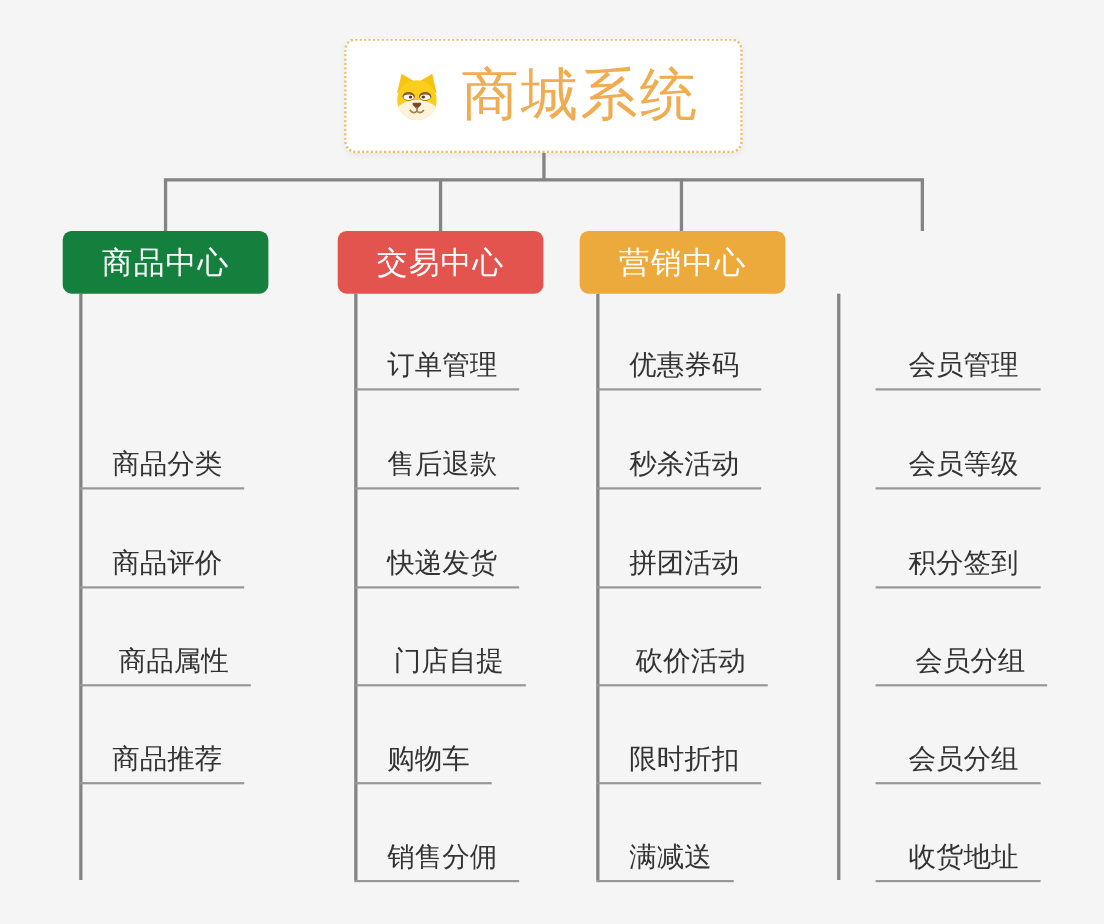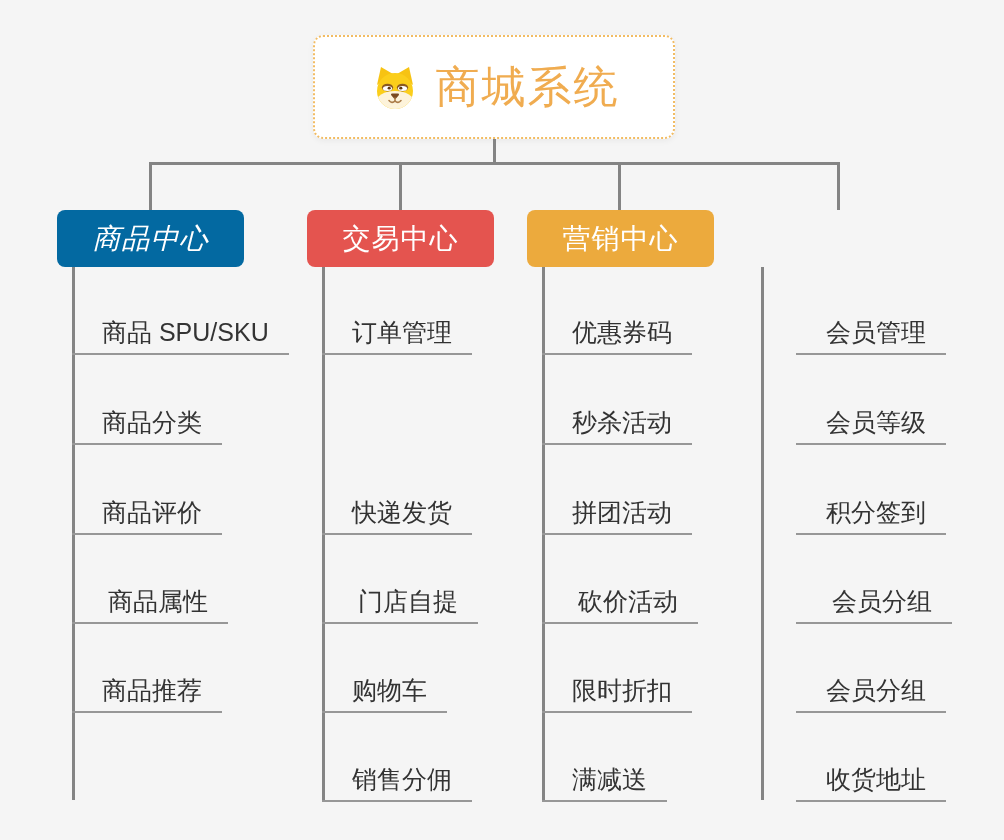--- a/index.html
+++ b/index.html
@@ -18,21 +18,21 @@
     position:absolute;left:313px;top:35px;width:362px;height:104px;
     box-sizing:border-box;
     background:#ffffff;
     border:2px dotted #f2bc63;
     border-radius:10px;
     box-shadow:0 2px 6px rgba(0,0,0,.05);
     display:flex;align-items:center;justify-content:center;gap:15px;
     cursor:pointer;
   }
   .root-label{
-    font-size:44px;letter-spacing:2px;line-height:1;
+    font-size:52px;letter-spacing:2px;line-height:1;
     white-space:nowrap;
   }
   .root-icon{width:52px;height:48px;flex:0 0 auto;}
   
   .line{position:absolute;background:#848484;}
   .root-drop{left:493px;top:139px;width:3px;height:24px;}
   .bus{left:149px;top:162px;width:691px;height:3px;}
   .drop{top:164px;width:3px;height:46px;}
   .drop-0{left:149px;} .drop-1{left:399px;} .drop-2{left:618px;} .drop-3{left:837px;}
   .trunk{top:267px;width:3px;height:533px;}
@@ -92,31 +92,31 @@
   <div class="line bus"></div>
   <div class="line drop drop-0"></div>
   <div class="line drop drop-1"></div>
   <div class="line drop drop-2"></div>
   <div class="line drop drop-3"></div>
   <div class="line trunk trunk-0"></div>
   <div class="line trunk trunk-1"></div>
   <div class="line trunk trunk-2"></div>
   <div class="line trunk trunk-3"></div>
 
-  <div class="branch bcol-0" style="background: #0369a1; font-style: italic;">商品中心</div>
+  <div class="branch bcol-0" style="background: #15803d;">商品中心</div>
   <div class="branch bcol-1" style="background: rgb(228, 84, 79);">交易中心</div>
   <div class="branch bcol-2" style="background: rgb(236, 170, 61);">营销中心</div>
 
-  <div class="leaf lcol-0 row-0">商品 SPU/SKU</div>
   <div class="leaf lcol-0 row-1">商品分类</div>
   <div class="leaf lcol-0 row-2">商品评价</div>
   <div class="leaf lcol-0 row-3">商品属性</div>
   <div class="leaf lcol-0 row-4">商品推荐</div>
 
   <div class="leaf lcol-1 row-0">订单管理</div>
+  <div class="leaf lcol-1 row-1">售后退款</div>
   <div class="leaf lcol-1 row-2">快递发货</div>
   <div class="leaf lcol-1 row-3">门店自提</div>
   <div class="leaf lcol-1 row-4">购物车</div>
   <div class="leaf lcol-1 row-5">销售分佣</div>
 
   <div class="leaf lcol-2 row-0">优惠券码</div>
   <div class="leaf lcol-2 row-1">秒杀活动</div>
   <div class="leaf lcol-2 row-2">拼团活动</div>
   <div class="leaf lcol-2 row-3">砍价活动</div>
   <div class="leaf lcol-2 row-4">限时折扣</div>

